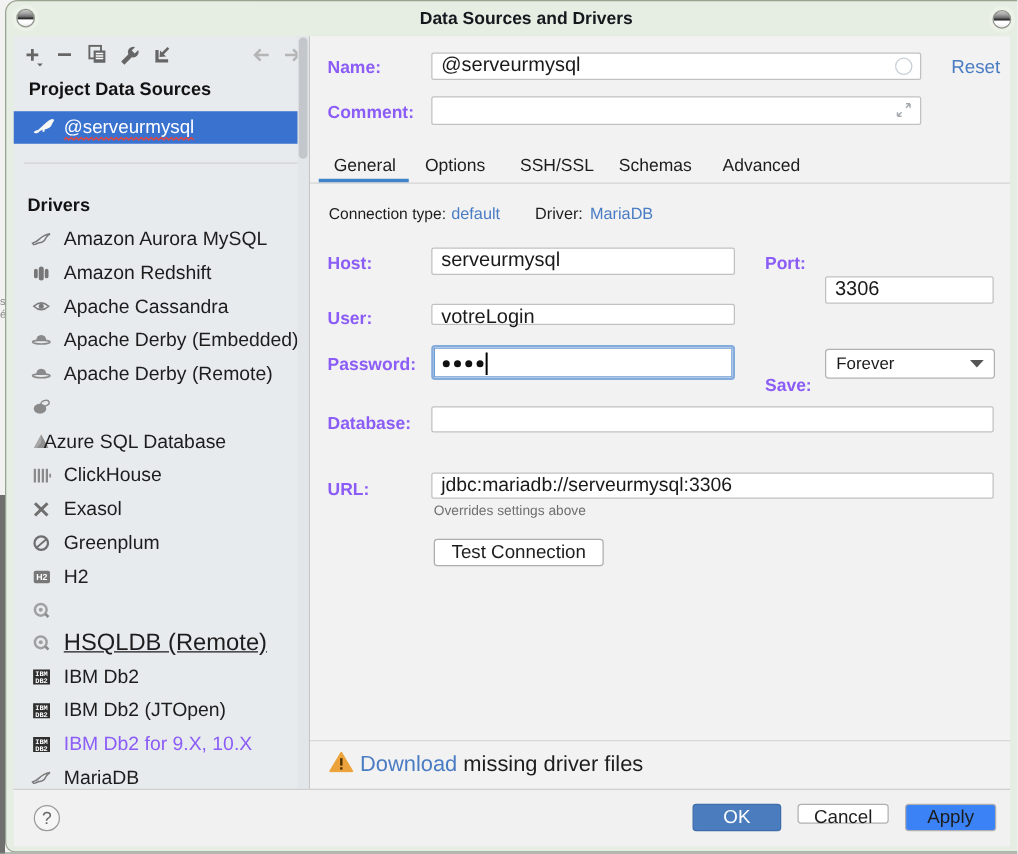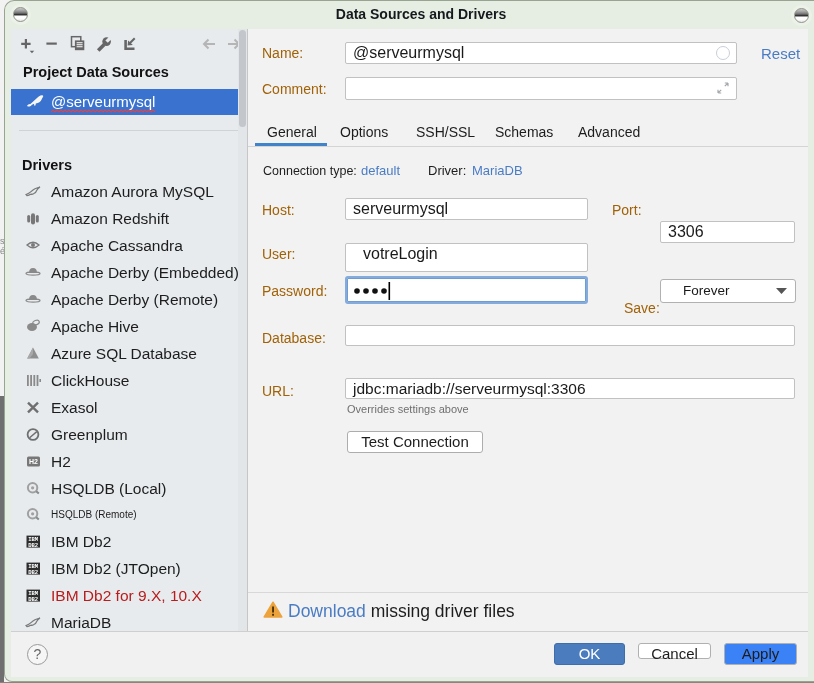--- a/index.html
+++ b/index.html
@@ -1,19 +1,19 @@
 <!DOCTYPE html>
 <html><head>
 <meta charset="utf-8">
 <style>
   html,body{margin:0;padding:0;}
   body{width:814px;height:683px;position:relative;overflow:hidden;
        font-family:"Liberation Sans",sans-serif;background:#f2f2f2;}
   .abs{position:absolute;}
-  .lbl{position:absolute;font-size:14px;color:#a16207;white-space:nowrap;}
+  .lbl{position:absolute;font-size:14px;color:#8b5cf6;white-space:nowrap;font-weight:bold;}
   .fld{position:absolute;background:#fff;border:1px solid #c1c1c1;border-radius:2px;
        font-size:16px;color:#1a1a1a;box-sizing:border-box;white-space:nowrap;}
   .link{color:#4a7cc4;}
 </style>
 </head>
 <body>
 
 <div class="abs" style="left:0;top:0;width:4px;height:396px;background:#f2f2f2;"></div>
 <div class="abs" style="left:0;top:396px;width:4px;height:287px;background:#6f6f6f;"></div>
 <div class="abs" style="left:0;top:236px;width:6px;height:16px;font-size:9px;color:#8a8a8a;">s<br>é</div>
@@ -116,28 +116,27 @@
         <path d="M4,9 q0,-5 4,-5 q4,0 4,5 z" fill="#8a8a8a"></path>
         <ellipse cx="8" cy="9.6" rx="7" ry="1.6" fill="none" stroke="#8a8a8a" stroke-width="1.3"></ellipse>
       </svg>
       <div class="abs" style="left:40px;top:0;height:27px;line-height:27px;font-size:15.5px;color:#1d1d1d;white-space:nowrap;">Apache Derby (Remote)</div>
     </div>
     <div class="abs" style="left:11px;top:313.0px;width:227px;height:27px;">
       <svg class="abs" style="left:14px;top:5px;" width="16" height="17" viewBox="0 0 16 17">
         <ellipse cx="7" cy="9" rx="5" ry="4" fill="#8a8a8a"></ellipse>
         <ellipse cx="11" cy="4.6" rx="3.4" ry="2.2" fill="none" stroke="#8a8a8a" stroke-width="1.2" transform="rotate(-20 11 4.6)"></ellipse>
       </svg>
-      <div class="abs" style="left:40px;top:0;height:27px;line-height:27px;font-size:15.5px;color:#1d1d1d;white-space:nowrap;">Apache Hive</div>
     </div>
     <div class="abs" style="left:11px;top:339.9px;width:227px;height:27px;">
       <svg class="abs" style="left:14px;top:5px;" width="16" height="17" viewBox="0 0 16 17">
         <path d="M8,2.6 L13.8,13.4 H2.2 Z" fill="#8f8f8f"></path>
         <path d="M8,2.6 L8,9 L4.5,13.4 H2.2 Z" fill="#a8a8a8"></path>
       </svg>
-      <div class="abs" style="left:40px;top:0;height:27px;line-height:27px;font-size:15.5px;color:#1d1d1d;white-space:nowrap;">Azure SQL Database</div>
+      <div class="abs" style="left:24px;top:0;height:27px;line-height:27px;font-size:15.5px;color:#1d1d1d;white-space:nowrap;">Azure SQL Database</div>
     </div>
     <div class="abs" style="left:11px;top:366.8px;width:227px;height:27px;">
       <svg class="abs" style="left:14px;top:5px;" width="16" height="17" viewBox="0 0 16 17">
         <g fill="#8a8a8a">
           <rect x="2" y="3" width="1.8" height="11"></rect>
           <rect x="5.2" y="3" width="1.8" height="11"></rect>
           <rect x="8.4" y="3" width="1.8" height="11"></rect>
           <rect x="11.6" y="3" width="1.8" height="11"></rect>
           <rect x="14.4" y="7" width="1.6" height="3"></rect>
         </g>
@@ -163,29 +162,28 @@
         <text x="8.5" y="11" font-size="7" font-weight="bold" fill="#fff" text-anchor="middle" font-family="Liberation Sans">H2</text>
       </svg>
       <div class="abs" style="left:40px;top:0;height:27px;line-height:27px;font-size:15.5px;color:#1d1d1d;white-space:nowrap;">H2</div>
     </div>
     <div class="abs" style="left:11px;top:474.5px;width:227px;height:27px;">
       <svg class="abs" style="left:14px;top:5px;" width="16" height="17" viewBox="0 0 16 17">
         <circle cx="7.6" cy="7.8" r="4.7" fill="none" stroke="#a0a0a0" stroke-width="2"></circle>
         <circle cx="7.6" cy="7.8" r="1.6" fill="#a0a0a0"></circle>
         <path d="M11.2,11.2 l2.6,2.4" stroke="#8a8a8a" stroke-width="2"></path>
       </svg>
-      <div class="abs" style="left:40px;top:0;height:27px;line-height:27px;font-size:15.5px;color:#1d1d1d;white-space:nowrap;">HSQLDB (Local)</div>
     </div>
     <div class="abs" style="left:11px;top:501.4px;width:227px;height:27px;">
       <svg class="abs" style="left:14px;top:5px;" width="16" height="17" viewBox="0 0 16 17">
         <circle cx="7.6" cy="7.8" r="4.7" fill="none" stroke="#a0a0a0" stroke-width="2"></circle>
         <circle cx="7.6" cy="7.8" r="1.6" fill="#a0a0a0"></circle>
         <path d="M11.2,11.2 l2.6,2.4" stroke="#8a8a8a" stroke-width="2"></path>
       </svg>
-      <div class="abs" style="left:40px;top:0;height:27px;line-height:27px;font-size:10px;color:#1d1d1d;white-space:nowrap;">HSQLDB (Remote)</div>
+      <div class="abs" style="left:40px;top:0;height:27px;line-height:27px;font-size:19px;color:#1d1d1d;white-space:nowrap;text-decoration:underline;">HSQLDB (Remote)</div>
     </div>
     <div class="abs" style="left:11px;top:528.4px;width:227px;height:27px;">
       <svg class="abs" style="left:14px;top:5px;" width="16" height="17" viewBox="0 0 16 17">
         <rect x="1.5" y="2.6" width="13.5" height="12" fill="#2e2e2e"></rect>
         <text x="8.2" y="8" font-size="5.6" font-weight="bold" fill="#fff" text-anchor="middle" font-family="Liberation Mono">IBM</text>
         <text x="8.2" y="13.6" font-size="5.6" font-weight="bold" fill="#fff" text-anchor="middle" font-family="Liberation Mono">DB2</text>
       </svg>
       <div class="abs" style="left:40px;top:0;height:27px;line-height:27px;font-size:15.5px;color:#1d1d1d;white-space:nowrap;">IBM Db2</div>
     </div>
     <div class="abs" style="left:11px;top:555.3px;width:227px;height:27px;">
@@ -195,21 +193,21 @@
         <text x="8.2" y="13.6" font-size="5.6" font-weight="bold" fill="#fff" text-anchor="middle" font-family="Liberation Mono">DB2</text>
       </svg>
       <div class="abs" style="left:40px;top:0;height:27px;line-height:27px;font-size:15.5px;color:#1d1d1d;white-space:nowrap;">IBM Db2 (JTOpen)</div>
     </div>
     <div class="abs" style="left:11px;top:582.2px;width:227px;height:27px;">
       <svg class="abs" style="left:14px;top:5px;" width="16" height="17" viewBox="0 0 16 17">
         <rect x="1.5" y="2.6" width="13.5" height="12" fill="#2e2e2e"></rect>
         <text x="8.2" y="8" font-size="5.6" font-weight="bold" fill="#fff" text-anchor="middle" font-family="Liberation Mono">IBM</text>
         <text x="8.2" y="13.6" font-size="5.6" font-weight="bold" fill="#fff" text-anchor="middle" font-family="Liberation Mono">DB2</text>
       </svg>
-      <div class="abs" style="left:40px;top:0;height:27px;line-height:27px;font-size:15.5px;color:#b91c1c;white-space:nowrap;">IBM Db2 for 9.X, 10.X</div>
+      <div class="abs" style="left:40px;top:0;height:27px;line-height:27px;font-size:15.5px;color:#8b5cf6;white-space:nowrap;">IBM Db2 for 9.X, 10.X</div>
     </div>
     <div class="abs" style="left:11px;top:609.1px;width:227px;height:27px;">
       <svg class="abs" style="left:14px;top:5px;" width="16" height="17" viewBox="0 0 16 17">
         <path d="M1,11.5 q3,-0.8 5,-2.8 q2,-2 4,-3 q2.6,-1.2 5,-1.7 q-2.2,1.4 -3.2,3.2 q-0.8,2.6 -3.4,3.6 q-1.8,0.5 -2.8,0.5 q-1.6,1.2 -3.6,1.4 z" fill="none" stroke="#7a7a7a" stroke-width="1.2"></path>
       </svg>
       <div class="abs" style="left:40px;top:0;height:27px;line-height:27px;font-size:15.5px;color:#1d1d1d;white-space:nowrap;">MariaDB</div>
     </div>
   </div>
 
 <div class="abs" style="left:238px;top:29px;width:9px;height:602px;background:#e3e6e9;"></div>
@@ -241,36 +239,36 @@
 <div class="abs link" style="left:361px;top:163px;font-size:13px;">default</div>
 <div class="abs" style="left:428px;top:163px;font-size:13px;color:#1d1d1d;">Driver:</div>
 <div class="abs link" style="left:472px;top:163px;font-size:13px;">MariaDB</div>
 
 <div class="lbl" style="left:262px;top:202px;">Host:</div>
 <div class="fld" style="left:345px;top:198px;width:243px;height:22px;line-height:20px;padding-left:7px;">serveurmysql</div>
 <div class="lbl" style="left:612px;top:202px;">Port:</div>
 <div class="fld" style="left:660px;top:198px;width:135px;height:22px;line-height:20px;padding-left:7px;margin-top:23px;">3306</div>
 
 <div class="lbl" style="left:262px;top:246px;">User:</div>
-<div class="fld" style="left:345px;top:243px;width:243px;height:29px;line-height:19px;padding-left:17px;">votreLogin</div>
+<div class="fld" style="left:345px;top:243px;width:243px;height:17px;line-height:19px;padding-left:7px;">votreLogin</div>
 
 <div class="lbl" style="left:262px;top:283px;">Password:</div>
 <div class="abs" style="left:345px;top:276px;width:243px;height:28px;box-sizing:border-box;background:#fff;
      border:2px solid #83abdc;border-radius:3px;box-shadow:inset 0 0 0 1px #6f9dd2;"></div>
 <svg class="abs" style="left:353px;top:281px;" width="42" height="20" viewBox="0 0 42 20">
   <g fill="#111">
     <circle cx="4" cy="10" r="2.8"></circle>
       <circle cx="13" cy="10" r="2.8"></circle>
     <circle cx="22" cy="10" r="2.8"></circle>
       <circle cx="31" cy="10" r="2.8"></circle>
   </g>
     <rect x="35.5" y="1" width="1.6" height="18" fill="#000"></rect>
 </svg>
-<div class="lbl" style="left:612px;top:300px;margin-left:12px;">Save:</div>
-<div class="fld" style="left:660px;top:279px;width:136px;height:24px;line-height:22px;padding-left:22px;font-size:13.5px;border-color:#b1b1b1;border-radius:3px;">Forever</div>
+<div class="lbl" style="left:612px;top:300px;">Save:</div>
+<div class="fld" style="left:660px;top:279px;width:136px;height:24px;line-height:22px;padding-left:8px;font-size:13.5px;border-color:#b1b1b1;border-radius:3px;">Forever</div>
 <svg class="abs" style="left:775px;top:287px;" width="13" height="8" viewBox="0 0 13 8">
   <path d="M1,1 h11 l-5.5,6 z" fill="#555"></path>
 </svg>
 
 <div class="lbl" style="left:262px;top:330px;">Database:</div>
 <div class="fld" style="left:345px;top:325px;width:450px;height:21px;"></div>
 
 <div class="lbl" style="left:262px;top:383px;">URL:</div>
 <div class="fld" style="left:345px;top:378px;width:450px;height:21px;line-height:19px;padding-left:7px;font-size:15.5px;">jdbc:mariadb://serveurmysql:3306</div>
 <div class="abs" style="left:347px;top:403px;font-size:11px;color:#6f6f6f;">Overrides settings above</div>

